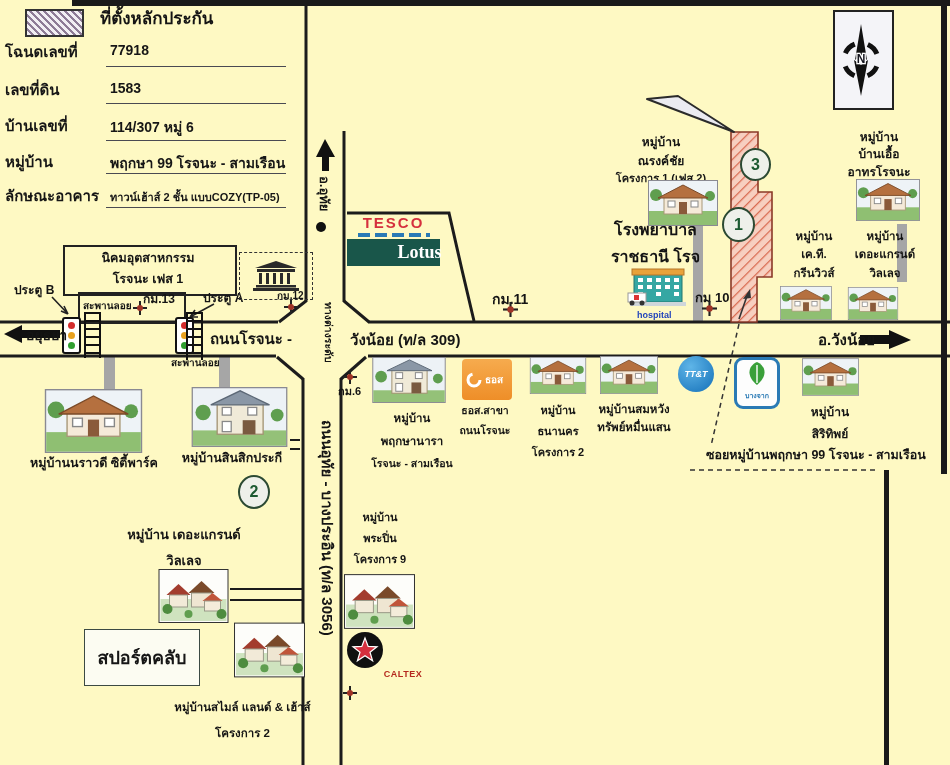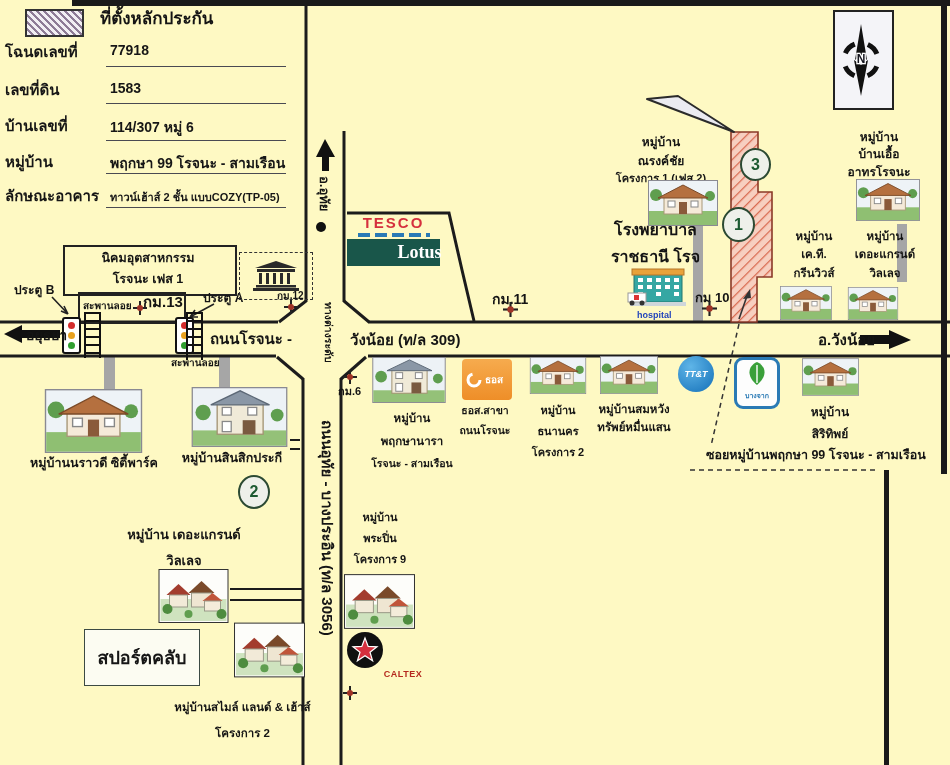--- a/index.html
+++ b/index.html
@@ -245,21 +245,21 @@
     </div>
   </div>
 
   <div class="estatebox" style="left:63px;top:245px;width:170px;height:47px;"></div>
   <div class="lbl" style="left:63px;top:248px;width:170px;font-size:12.5px;line-height:1.7;">
     <span>นิคมอุตสาหกรรม</span>
     <span>โรจนะ เฟส 1</span>
   </div>
   <div class="estatebox" style="left:78px;top:292px;width:104px;height:28px;"></div>
   <div class="lbl nowrap" style="left:83px;top:299px;font-size:10px;">สะพานลอย</div>
-  <div class="lbl nowrap" style="left:143px;top:291px;font-size:15px;">กม.13</div>
+  <div class="lbl nowrap" style="left:143px;top:291px;font-size:12px;">กม.13</div>
   <svg class="kmcross" style="left:133px;top:301px;" width="14" height="14">
       <use href="#kmc"></use>
     </svg>
 
   <div class="lbl nowrap" style="left:14px;top:282px;font-size:12px;">ประตู B</div>
   <div class="lbl nowrap" style="left:203px;top:290px;font-size:12px;">ประตู A</div>
 
   <div class="dashbox">
     <svg width="46" height="30" viewBox="0 0 46 30">
         <use href="#temple"></use>

